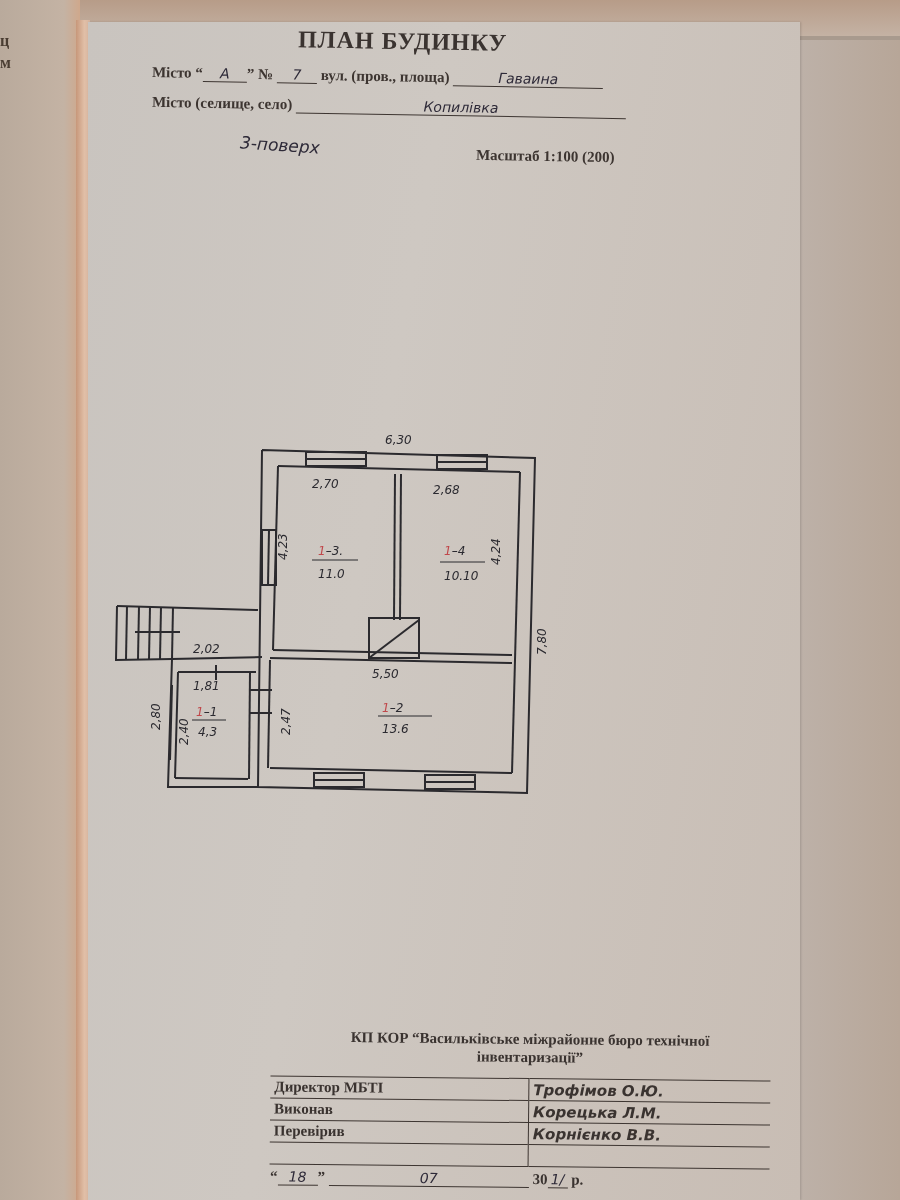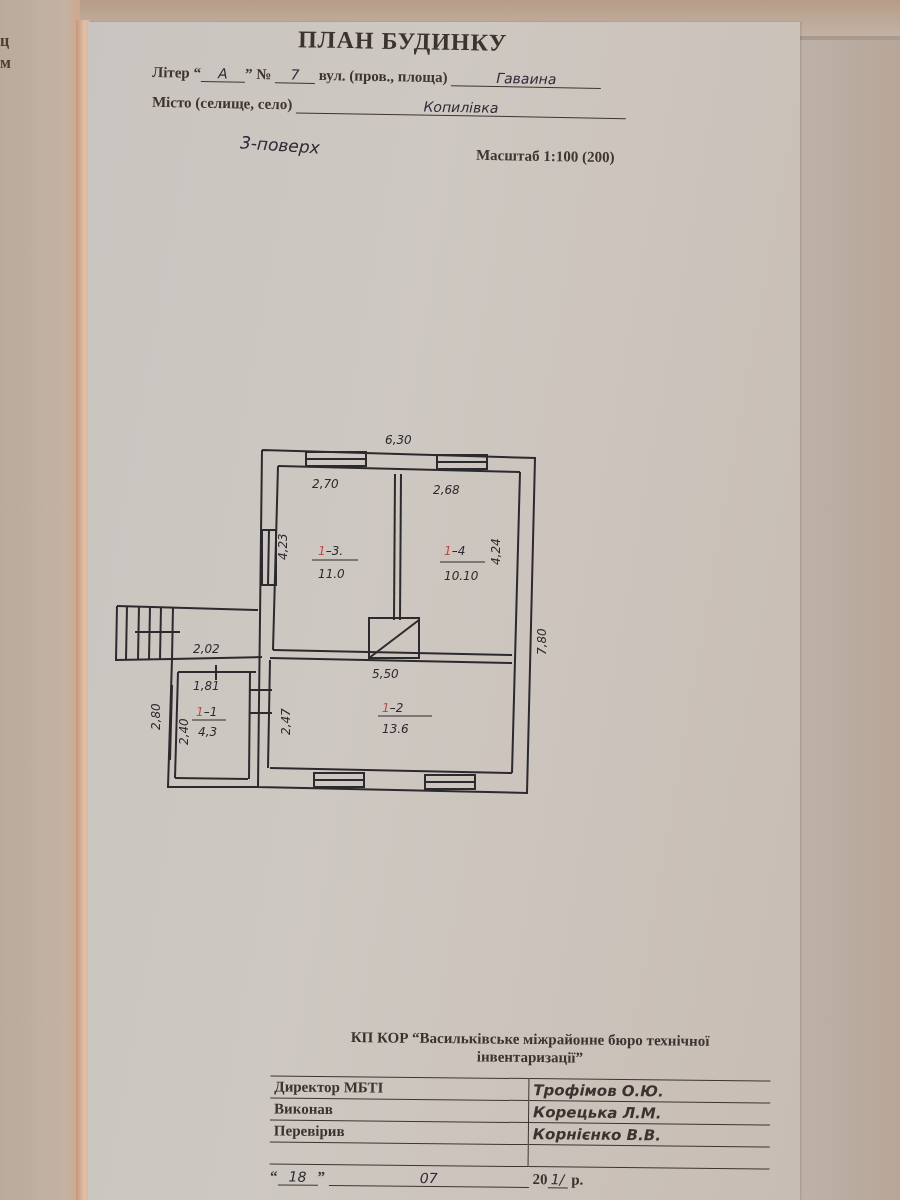--- a/index.html
+++ b/index.html
@@ -77,21 +77,21 @@
 </div>
 <div class="top-strip"></div>
 <div class="right-page"></div>
 <div class="spine"></div>
 
 <div class="sheet"></div>
 
 <div class="title">ПЛАН БУДИНКУ</div>
 
 <div class="row1">
-  <span>Літер</span>
+  <span>Місто</span>
   “<span class="blank hw" style="width:44px">А</span>”
   <span>№</span>
   <span class="blank hw" style="width:40px">7</span>
   <span>вул. (пров., площа)</span>
   <span class="blank hw" style="width:150px">Гаваина</span>
 </div>
 
 <div class="row2">
   <span>Місто (селище, село)</span>
   <span class="blank hw" style="width:330px">Копилівка</span>
@@ -202,15 +202,15 @@
   <tr>
     <td></td>
     <td class="val hw"></td>
   </tr>
 </tbody>
   </table>
 
 <div class="date-row">
   “<span class="blank hw" style="width:40px">18</span>”
   <span class="blank hw" style="width:200px">07</span>
-  <span>20</span><span class="blank hw" style="width:20px">1/</span>
+  <span>30</span><span class="blank hw" style="width:20px">1/</span>
   <span>р.</span>
 </div>
 
 </body></html>

